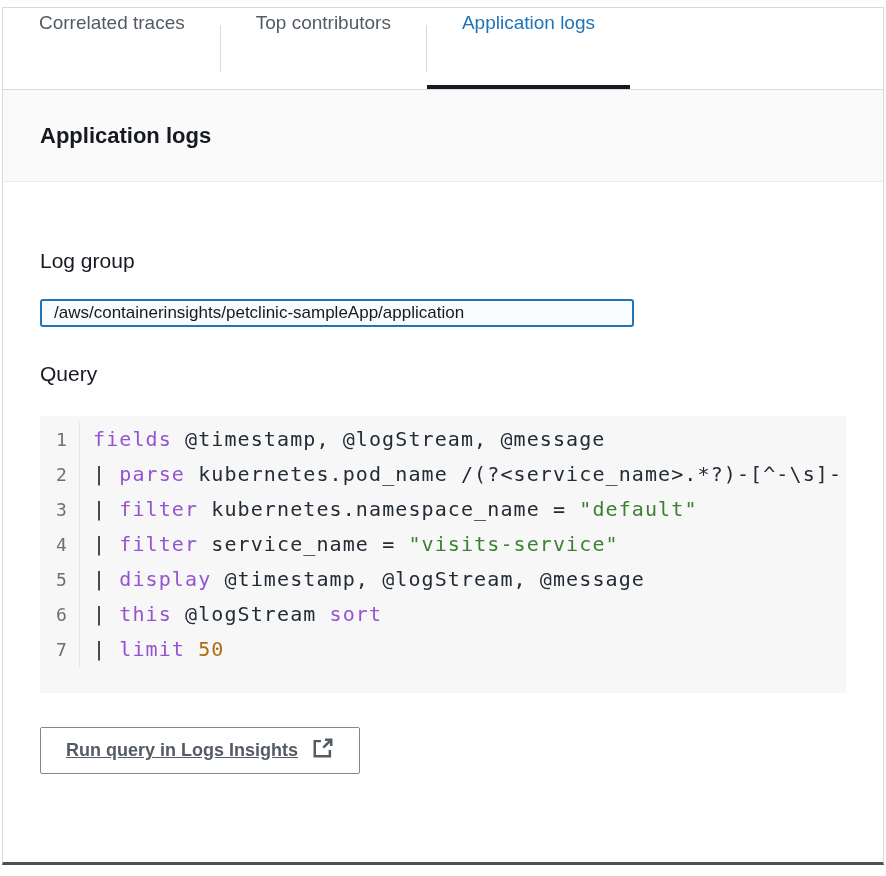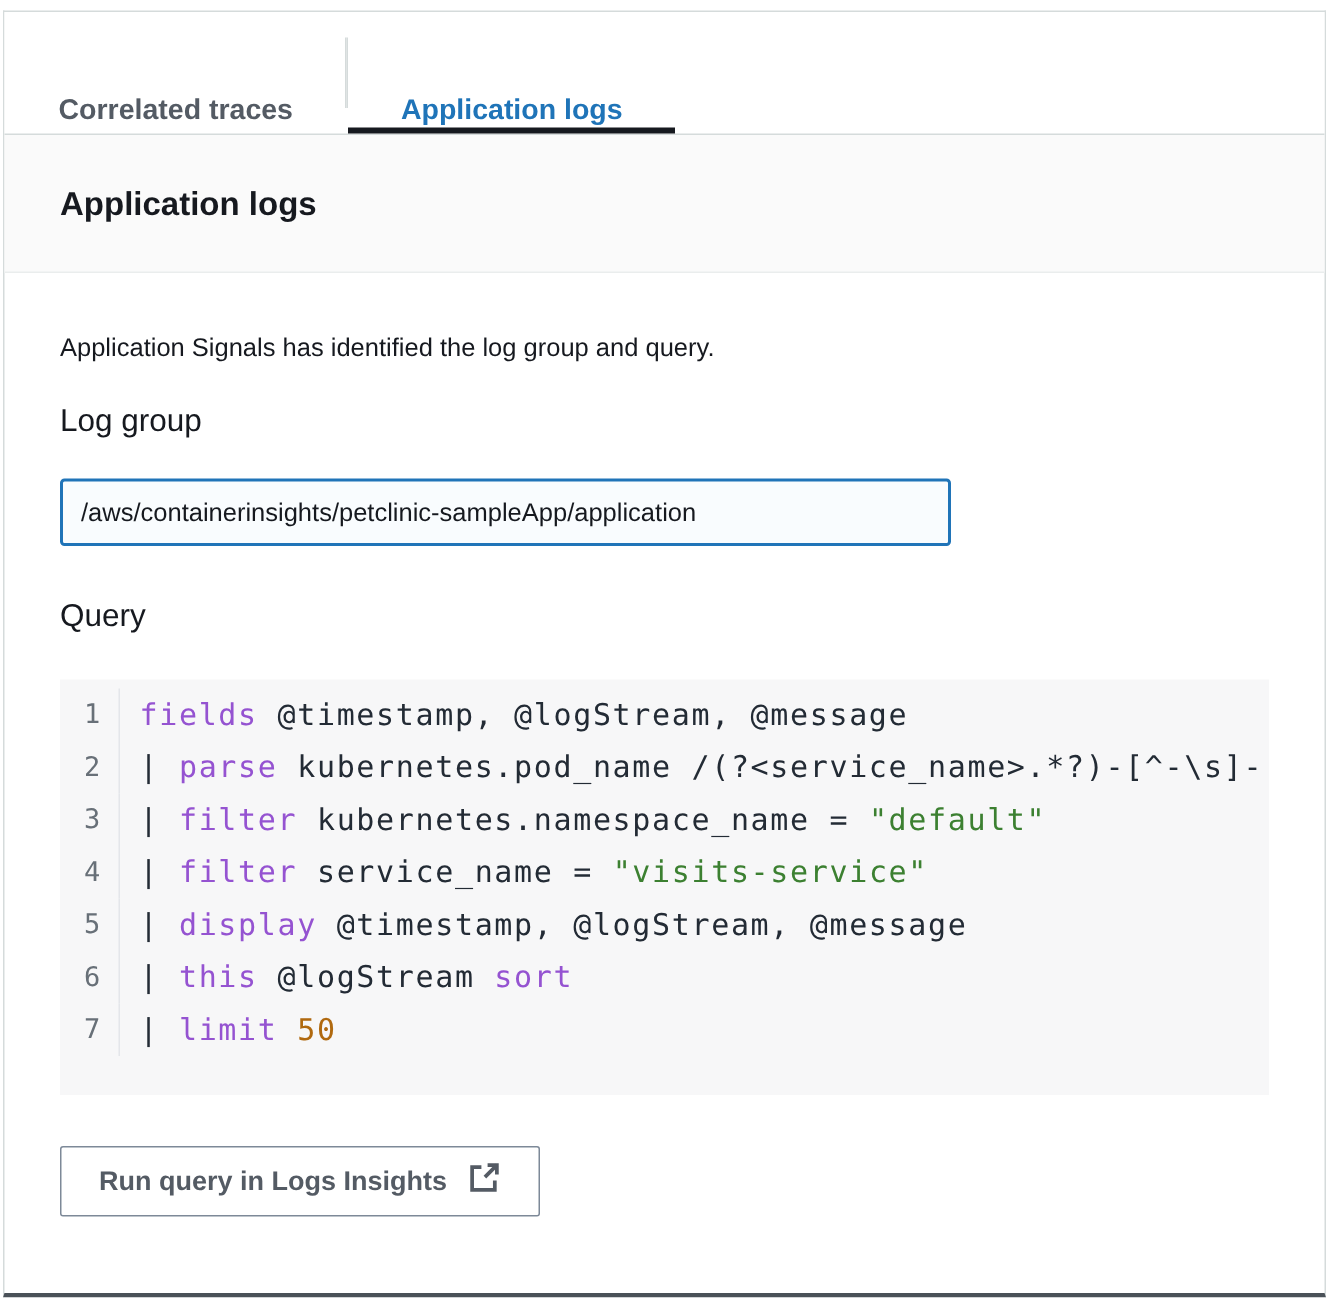--- a/index.html
+++ b/index.html
@@ -24,24 +24,24 @@
   .tabs {
     display: flex;
     align-items: stretch;
     height: 82px;
     background: #ffffff;
     border-bottom: 1px solid var(--border);
     padding-left: 1px;
   }
   .tab {
     display: flex;
-    align-items: flex-end;
+    align-items: flex-start;
     padding: 0 35px;
     font-size: 19px;
-    font-weight: 700;
+    font-weight: 400;
     color: var(--tab_inactive);
     cursor: pointer;
     border-bottom: 4px solid transparent;
     border-top: 4px solid transparent;
   }
   .tab.active {
     color: var(--accent_blue);
     border-bottom-color: var(--underline);
   }
   .tab-divider {
@@ -81,21 +81,21 @@
     color: var(--text_dark);
   }
   .heading-log-group { margin-top: 27px; }
   .heading-query { margin-top: 35px; }
 
   .log-group-input {
     display: block;
     margin-top: 26px;
     width: 594px;
     max-width: 100%;
-    height: 45px;
+    height: 28px;
     border: 2px solid var(--input_border);
     border-radius: 3px;
     background: var(--input_bg);
     padding: 0 12px;
     font-family: "Liberation Sans", sans-serif;
     font-size: 17px;
     color: var(--text_dark);
     outline: none;
   }
 
@@ -142,45 +142,48 @@
     height: 47px;
     padding: 0 25px;
     background: #ffffff;
     border: 1px solid #7d8998;
     border-radius: 2px;
     font-family: "Liberation Sans", sans-serif;
     font-size: 18px;
     font-weight: 700;
     color: var(--tab_inactive);
     cursor: pointer;
+    text-decoration: underline;
   }
   .ext-icon { display: inline-block; }
 </style>
 </head>
 <body>
 
 <div class="panel">
 
   <div class="tabs">
     <div class="tab">
       <span>Correlated traces</span>
     </div>
     <div class="tab-divider"></div>
+    <div class="tab">
+      <span>Top contributors</span>
+    </div>
     <div class="tab-divider"></div>
     <div class="tab active">
       <span>Application logs</span>
     </div>
   </div>
 
   <div class="header">
     <h2>Application logs</h2>
   </div>
 
   <div class="content">
-    <p class="intro">Application Signals has identified the log group and query.</p>
 
     <h3 class="section-heading heading-log-group">Log group</h3>
     <input class="log-group-input" type="text" value="/aws/containerinsights/petclinic-sampleApp/application" style="">
 
     <h3 class="section-heading heading-query">Query</h3>
 
     <div class="code-block">
         <div class="code-row">
           <span class="gutter-num">1</span>
           <span class="code-text"><span class="tk-keyword">fields</span><span class="tk-plain"> @timestamp, @logStream, @message</span></span>

